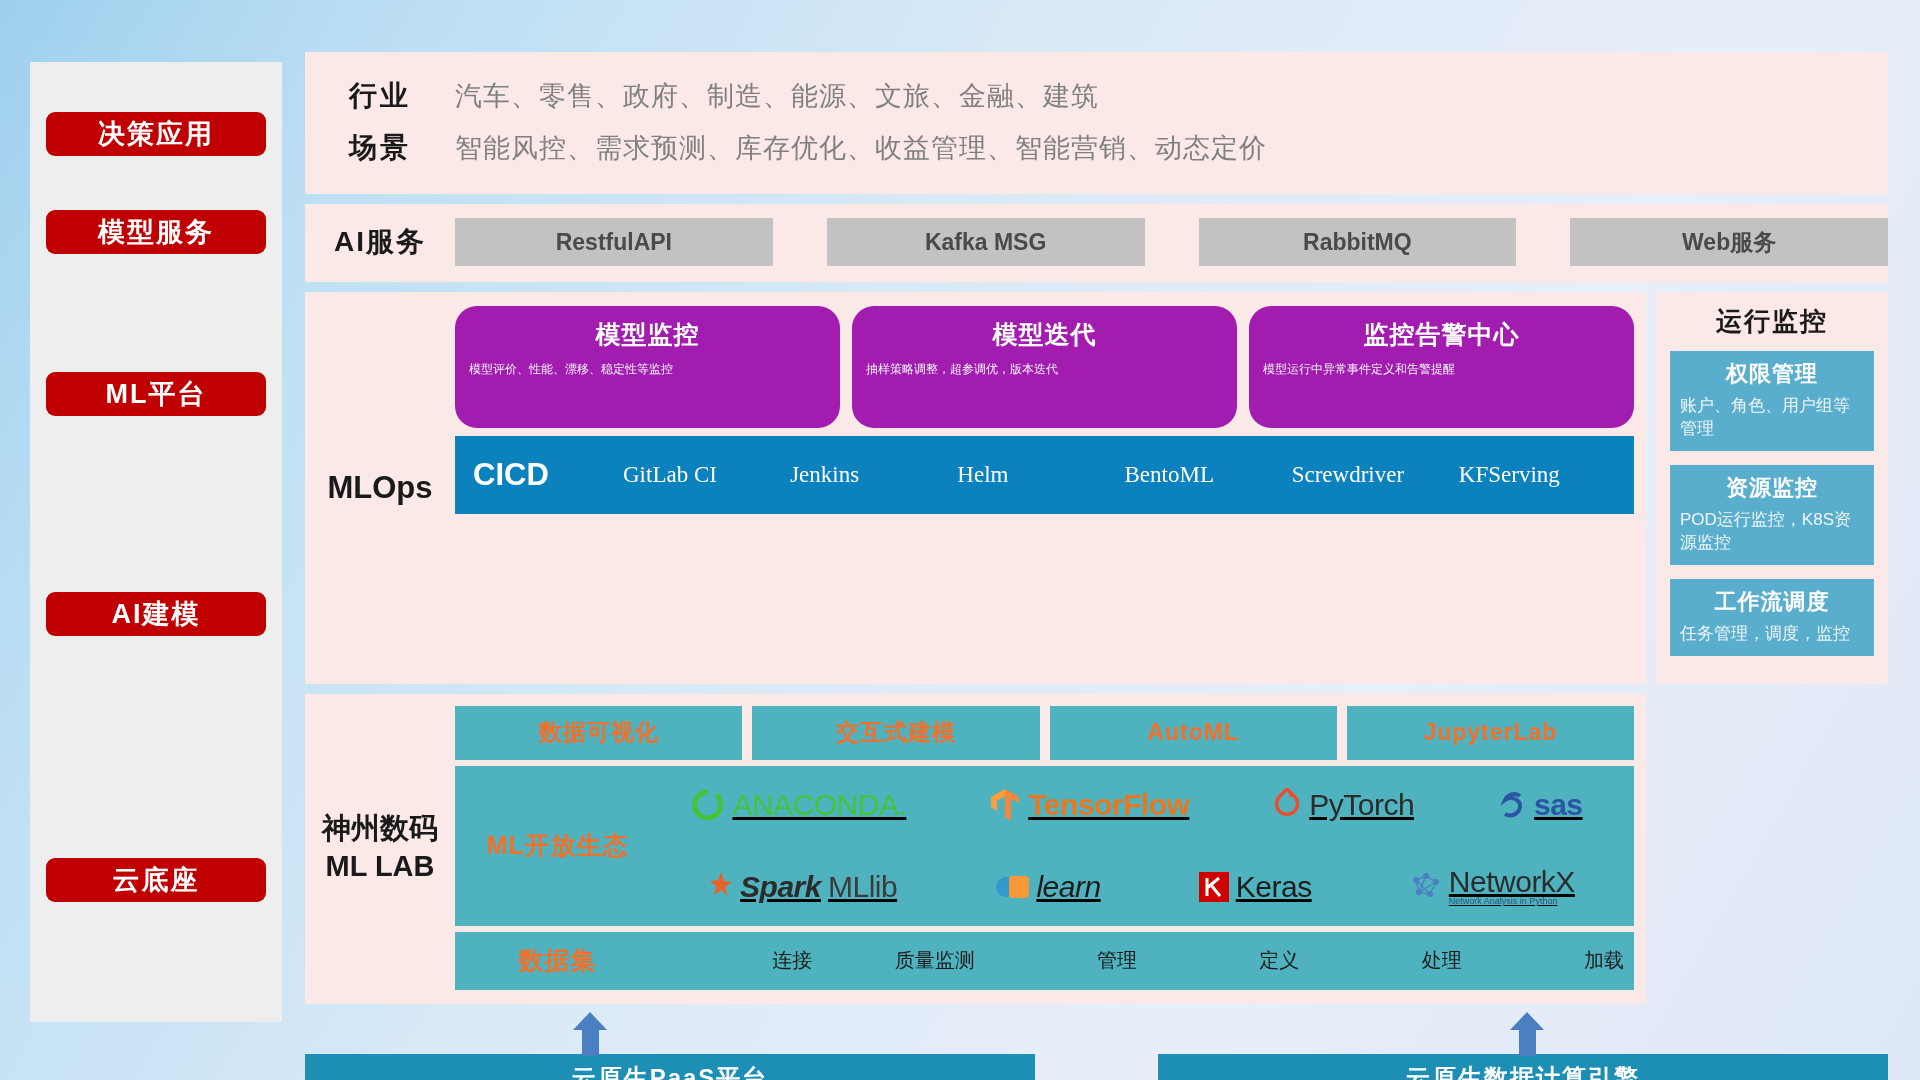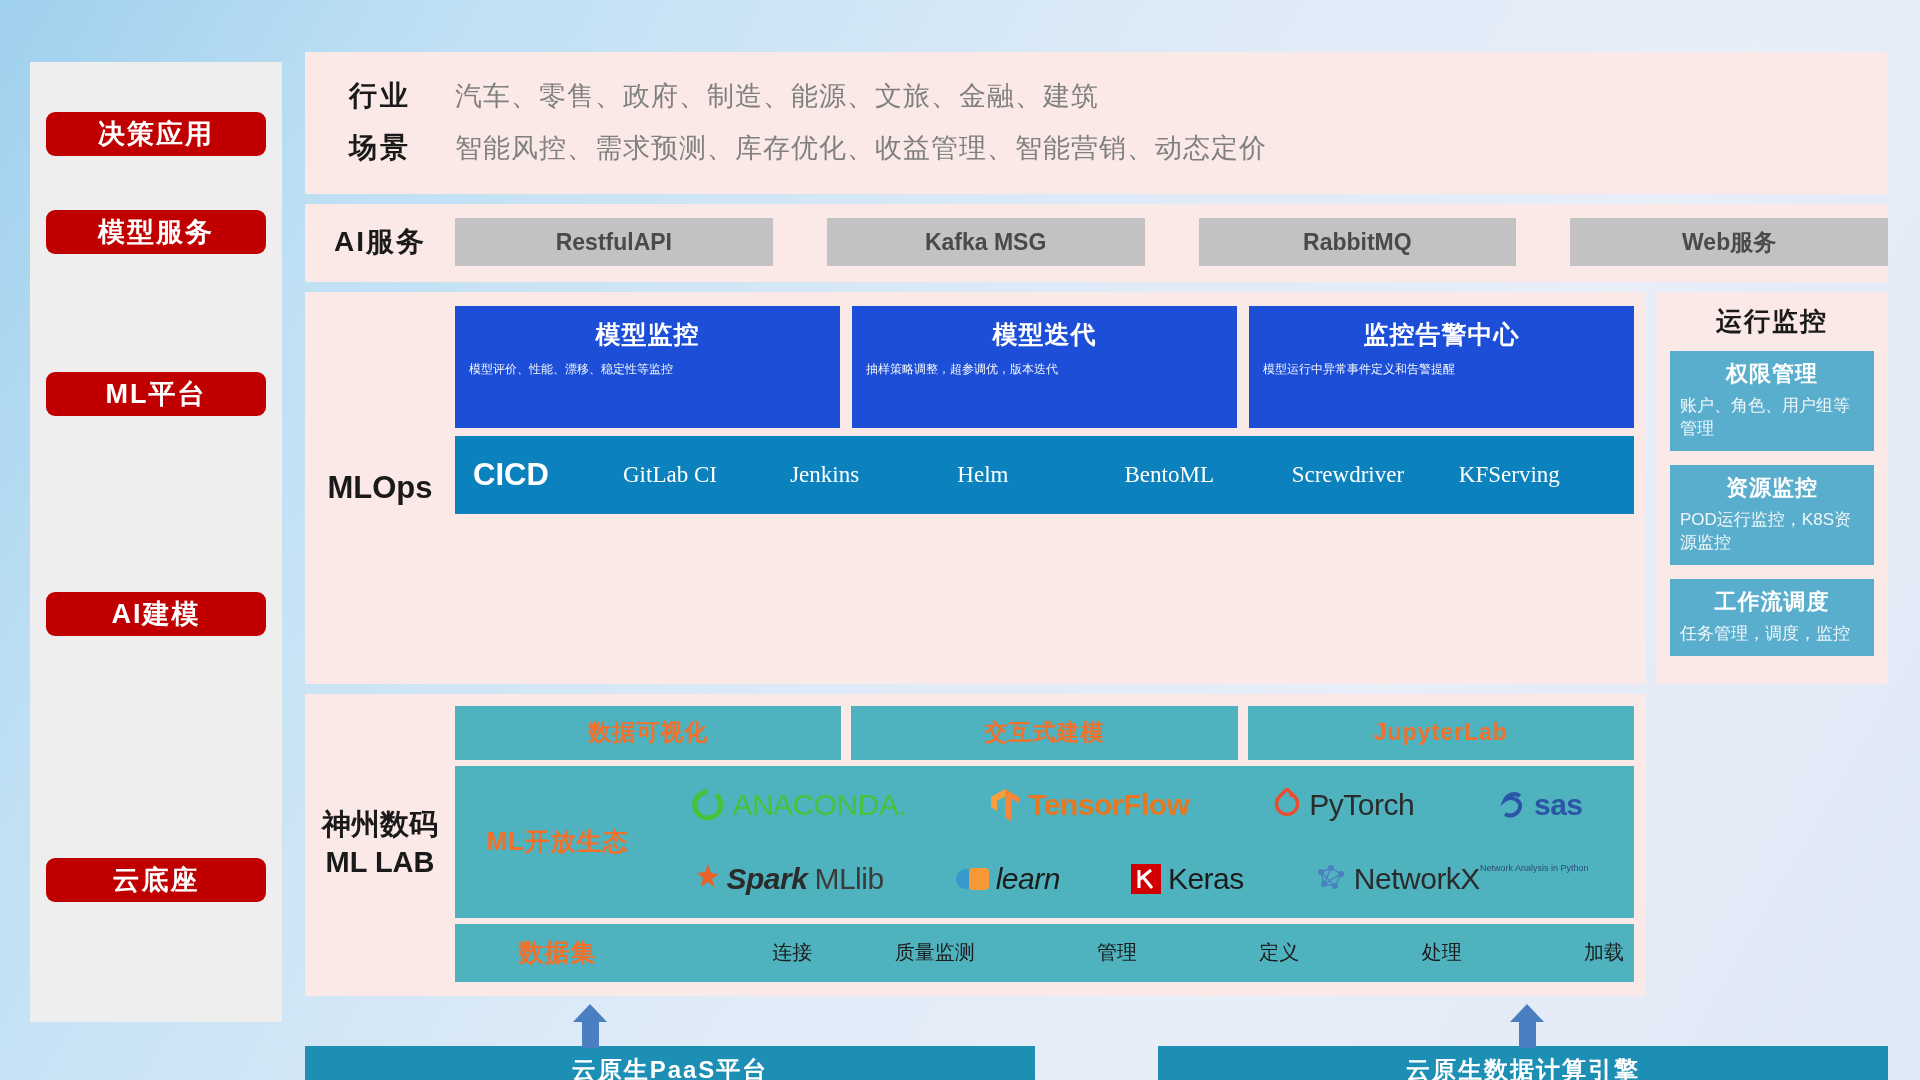--- a/index.html
+++ b/index.html
@@ -59,23 +59,24 @@
     background: #fbe9e7; width: 1341px;
     padding: 14px 12px 14px 0; display: flex; align-items: stretch;
   }
   .mlops-key {
     width: 150px; display: flex; align-items: center; justify-content: center;
     font-size: 31px; font-weight: bold; color: #1a1a1a;
   }
   .mlops-right { flex: 1; display: flex; flex-direction: column; gap: 8px; }
   .mlops-cards { display: flex; gap: 12px; }
   .mlops-card {
-    flex: 1; background: #1d4ed8; color: #fff;
+    flex: 1; background: #a21caf; color: #fff;
     padding: 12px 14px 16px 14px;
     min-height: 122px;
+    border-radius: 22px;
   }
   .mlops-card h4 {
     font-size: 25px; font-weight: bold; text-align: center; margin-bottom: 10px;
     letter-spacing: 1px;
   }
   .mlops-card p { font-size: 12px; line-height: 1.42; color: #f2f7fa; }
   .cicd-bar {
     background: #0b82bd; color: #fff; height: 78px;
     display: flex; align-items: center; padding: 0 8px 0 18px;
     overflow: hidden;
@@ -124,21 +125,21 @@
     color: #f2702a; font-size: 23px; font-weight: bold; letter-spacing: 1px;
   }
   .eco-row {
     background: #4fb3bf; display: flex; align-items: center;
     min-height: 148px; padding: 6px 10px;
   }
   .eco-label {
     width: 185px; color: #f2702a; font-size: 25px; font-weight: bold;
     text-align: center; letter-spacing: 1px;
   }
-  .eco-logos { flex: 1; display: flex; flex-direction: column; gap: 8px; }
+  .eco-logos { flex: 1; display: flex; flex-direction: column; gap: 16px; text-decoration: underline; }
   .eco-line { display: flex; align-items: center; justify-content: space-around; height: 66px; }
   .logo { display: flex; align-items: center; gap: 7px; }
   .logo-txt { font-size: 30px; letter-spacing: -0.5px; }
   .ds-row {
     background: #4fb3bf; height: 58px; display: flex; align-items: center;
     padding: 0 10px;
   }
   .ds-label {
     width: 185px; color: #f2702a; font-size: 25px; font-weight: bold;
     text-align: center; letter-spacing: 1px;
@@ -261,20 +262,21 @@
 
   <div class="band" id="band-lab">
     <div class="lab-key">
       <span>神州数码</span>
       <span>ML LAB</span>
     </div>
     <div class="lab-right">
       <div class="lab-tools">
         <div class="lab-tool">数据可视化</div>
         <div class="lab-tool">交互式建模</div>
+        <div class="lab-tool">AutoML</div>
         <div class="lab-tool">JupyterLab</div>
       </div>
 
       <div class="eco-row">
         <div class="eco-label">ML开放生态</div>
         <div class="eco-logos">
 
           <div class="eco-line">
             <div class="logo">
               <svg width="34" height="34" viewBox="0 0 34 34">
@@ -329,21 +331,21 @@
             </div>
             <div class="logo">
               <svg width="32" height="30" viewBox="0 0 32 30">
                 <path d="M6 8 L16 4 L26 10 L20 22 L9 20 Z M6 8 L20 22 M16 4 L9 20 M26 10 L9 20" stroke="#4b7fc0" stroke-width="1.4" fill="none"></path>
                 <circle cx="6" cy="8" r="3" fill="#4b7fc0"></circle>
                   <circle cx="16" cy="4" r="3" fill="#4b7fc0"></circle>
                 <circle cx="26" cy="10" r="3" fill="#4b7fc0"></circle>
                   <circle cx="20" cy="22" r="3" fill="#4b7fc0"></circle>
                 <circle cx="9" cy="20" r="3" fill="#4b7fc0"></circle>
               </svg>
-              <span style="display:flex;line-height:1">
+              <span style="display:flex;flex-direction:column;line-height:1">
                 <span class="logo-txt" style="color:#2b2b2b">NetworkX</span>
                 <span style="font-size:9px;color:#2b4d7a">Network Analysis in Python</span>
               </span>
             </div>
           </div>
 
         </div>
       </div>
 
       <div class="ds-row">

